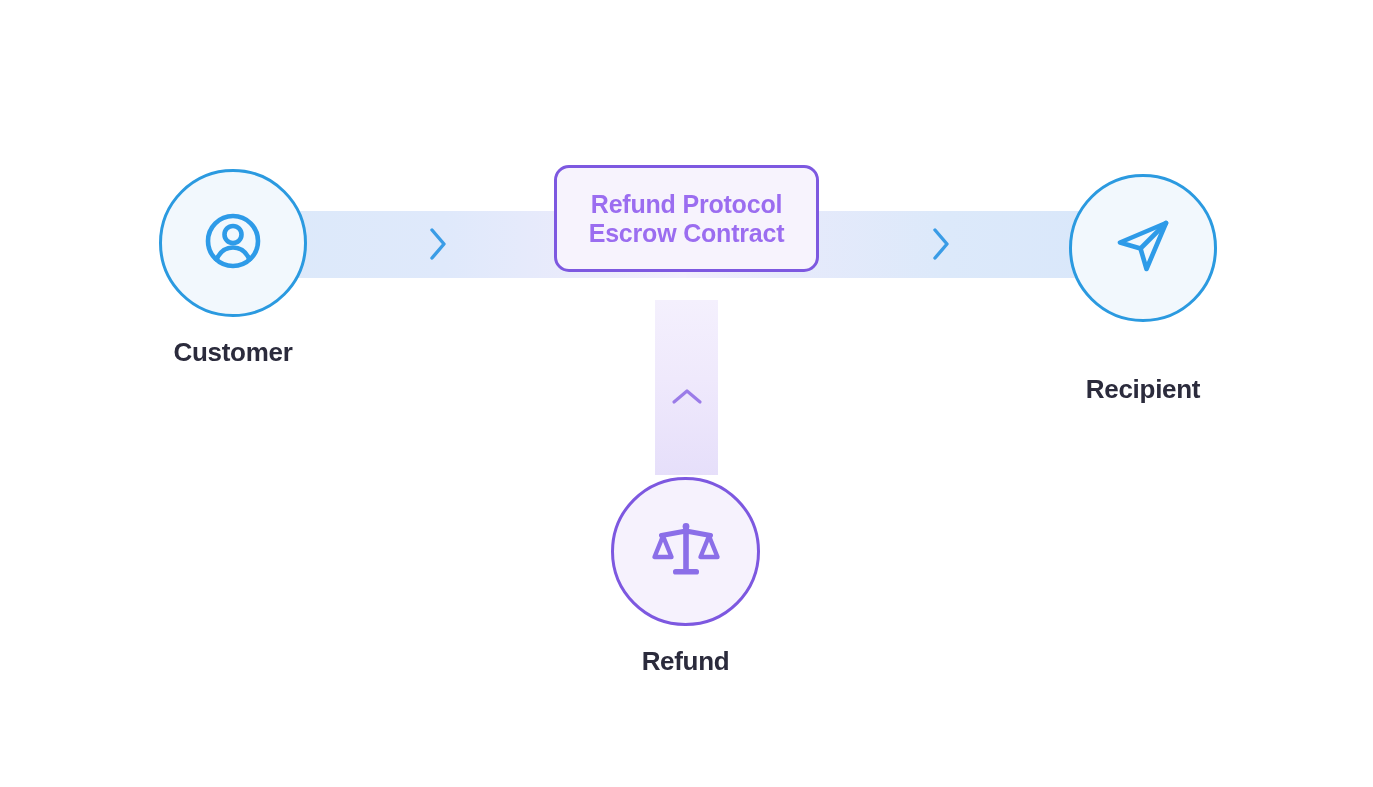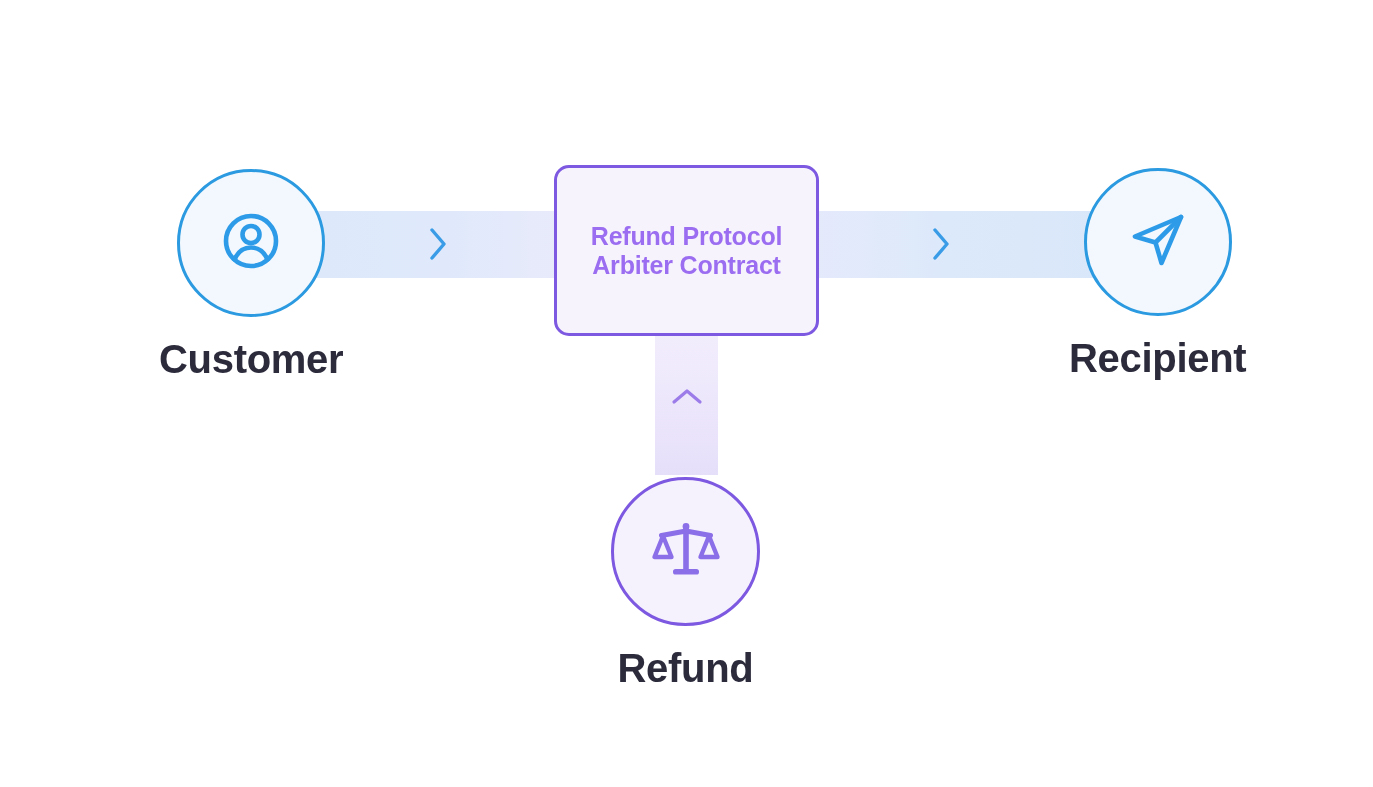--- a/index.html
+++ b/index.html
@@ -90,39 +90,39 @@
 
   .circle-purple {
     width: 149px;
     height: 149px;
     background: #f6f2fd;
     border: 3px solid #7d58e0;
   }
 
   .node-label {
     margin-top: 20px;
-    font-size: 40px;
+    font-size: 26px;
     font-weight: bold;
     color: #2b2b3c;
     letter-spacing: -0.3px;
     white-space: nowrap;
   }
 
   .node-customer  { left: 159px;  top: 169px; }
-  .node-recipient { left: 1069px; top: 168px; }
+  .node-recipient { left: 1069px; top: 174px; gap: 32px; }
   .node-arbiter   { left: 611px;  top: 477px; }
 
   
   .contract-box {
     position: absolute;
     z-index: 5;
     left: 554px;
     top: 165px;
     width: 265px;
-    height: 171px;
+    height: 107px;
     background: #f7f3fd;
     border: 3px solid #7d58e0;
     border-radius: 15px;
     display: flex;
     flex-direction: column;
     align-items: center;
     justify-content: center;
   }
 
   .contract-line {
@@ -204,16 +204,16 @@
 
           <path d="M59 22 L50.5 43 H67.5 Z" stroke="#8b6fe8" stroke-width="4.4" stroke-linejoin="round"></path>
         </svg>
       </span>
     </div>
     <div class="node-label">Refund</div>
   </div>
 
   <div class="contract-box">
     <div class="contract-line">Refund Protocol</div>
-    <div class="contract-line">Arbiter Contract</div>
+    <div class="contract-line">Escrow Contract</div>
   </div>
 
 </div>
 
 </body></html>

